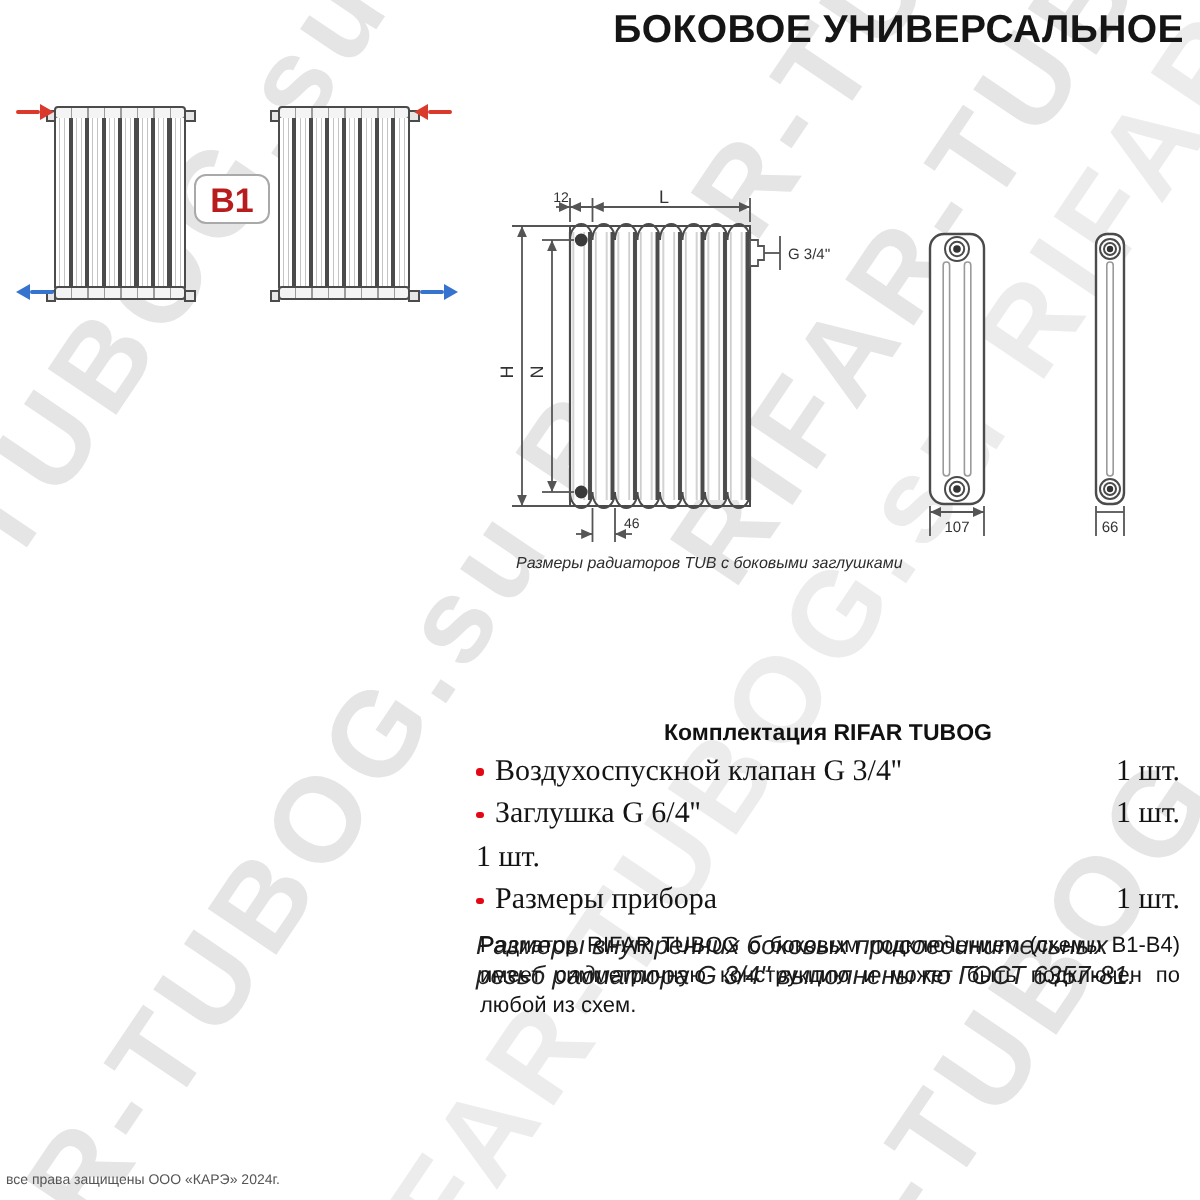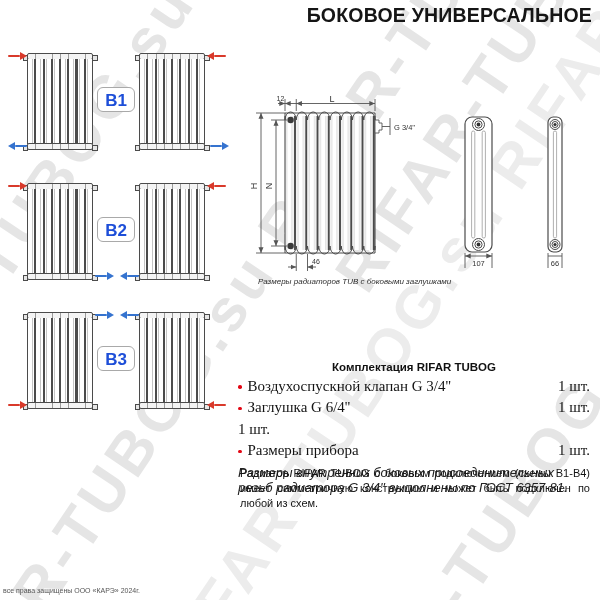--- a/index.html
+++ b/index.html
@@ -33,21 +33,21 @@
   .bar::before,.bar::after{content:"";position:absolute;top:.5px;width:3.5px;height:4.5px;
        background:#e6e6e6;border:1px solid #4b4b4b;}
   .bar::before{left:-5.5px;} .bar::after{right:-5.5px;}
   .tubes{position:absolute;left:0;right:0;top:6px;bottom:6px;
        background:repeating-linear-gradient(90deg,
          #4b4b4b 0 1px,#fff 1px 2.6px,#c4c4c4 2.6px 3.15px,#fff 3.15px 5.1px,
          #c4c4c4 5.1px 5.65px,#fff 5.65px 7.25px,#4b4b4b 7.25px 8.25px);}
 
   .scheme-label{position:absolute;left:97px;top:34px;width:38px;height:25px;background:#fff;
        border:1.5px solid #a9a9a9;border-radius:6px;font-weight:bold;font-size:17px;
-       text-align:center;line-height:25px;color:#1d4ed8;box-sizing:border-box;}
+       text-align:center;line-height:25px;color:#b91c1c;box-sizing:border-box;}
 
   .arr{position:absolute;display:block;width:12px;height:2.4px;border-radius:1px;}
   .arr.red{background:#d93a2b;color:#d93a2b;}
   .arr.blue{background:#3573cf;color:#3573cf;}
   .arr.r::after{content:"";position:absolute;right:-7px;top:-2.8px;width:0;height:0;
        border-top:4px solid transparent;border-bottom:4px solid transparent;border-left:7px solid;}
   .arr.l::before{content:"";position:absolute;left:-7px;top:-2.8px;width:0;height:0;
        border-top:4px solid transparent;border-bottom:4px solid transparent;border-right:7px solid;}
 
   
@@ -102,55 +102,21 @@
         <div class="tubes"></div>
         <div class="bar b"></div>
       </div>
       <div class="scheme-label">B1</div>
       <i class="arr r red" style="left:8px;top:2px"></i>
       <i class="arr l blue" style="left:15px;top:92px"></i>
       <i class="arr l red" style="left:214px;top:2px"></i>
       <i class="arr r blue" style="left:210px;top:92px"></i>
     </div>
 
-    <div class="scheme" id="b2">
-      <div class="radiator rad1">
-        <div class="bar t"></div>
-        <div class="tubes"></div>
-        <div class="bar b"></div>
-      </div>
-      <div class="radiator rad2">
-        <div class="bar t"></div>
-        <div class="tubes"></div>
-        <div class="bar b"></div>
-      </div>
-      <div class="scheme-label">B2</div>
-      <i class="arr r red" style="left:8px;top:2px"></i>
-      <i class="arr l red" style="left:214px;top:2px"></i>
-      <i class="arr r blue" style="left:95px;top:92px"></i>
-      <i class="arr l blue" style="left:127px;top:92px"></i>
-    </div>
-
-    <div class="scheme" id="b3">
-      <div class="radiator rad1">
-        <div class="bar t"></div>
-        <div class="tubes"></div>
-        <div class="bar b"></div>
-      </div>
-      <div class="radiator rad2">
-        <div class="bar t"></div>
-        <div class="tubes"></div>
-        <div class="bar b"></div>
-      </div>
-      <div class="scheme-label">B3</div>
-      <i class="arr r blue" style="left:95px;top:2px"></i>
-      <i class="arr l blue" style="left:127px;top:2px"></i>
-      <i class="arr r red" style="left:8px;top:92px"></i>
-      <i class="arr l red" style="left:214px;top:92px"></i>
-    </div>
+
 
 
     <svg class="dims-svg" width="185" height="195" viewBox="0 0 185 195">
       <defs>
         <marker id="ar" viewBox="0 0 10 10" refX="9" refY="5" markerWidth="7" markerHeight="7" orient="auto-start-reverse">
           <path d="M0 1 L9 5 L0 9 z" fill="#555"></path>
         </marker>
         <pattern id="colpat" width="11.25" height="140" patternUnits="userSpaceOnUse">
           <rect width="11.25" height="140" fill="#fff"></rect>
           <line x1="0.5" y1="0" x2="0.5" y2="140" stroke="#4b4b4b" stroke-width="1"></line>

